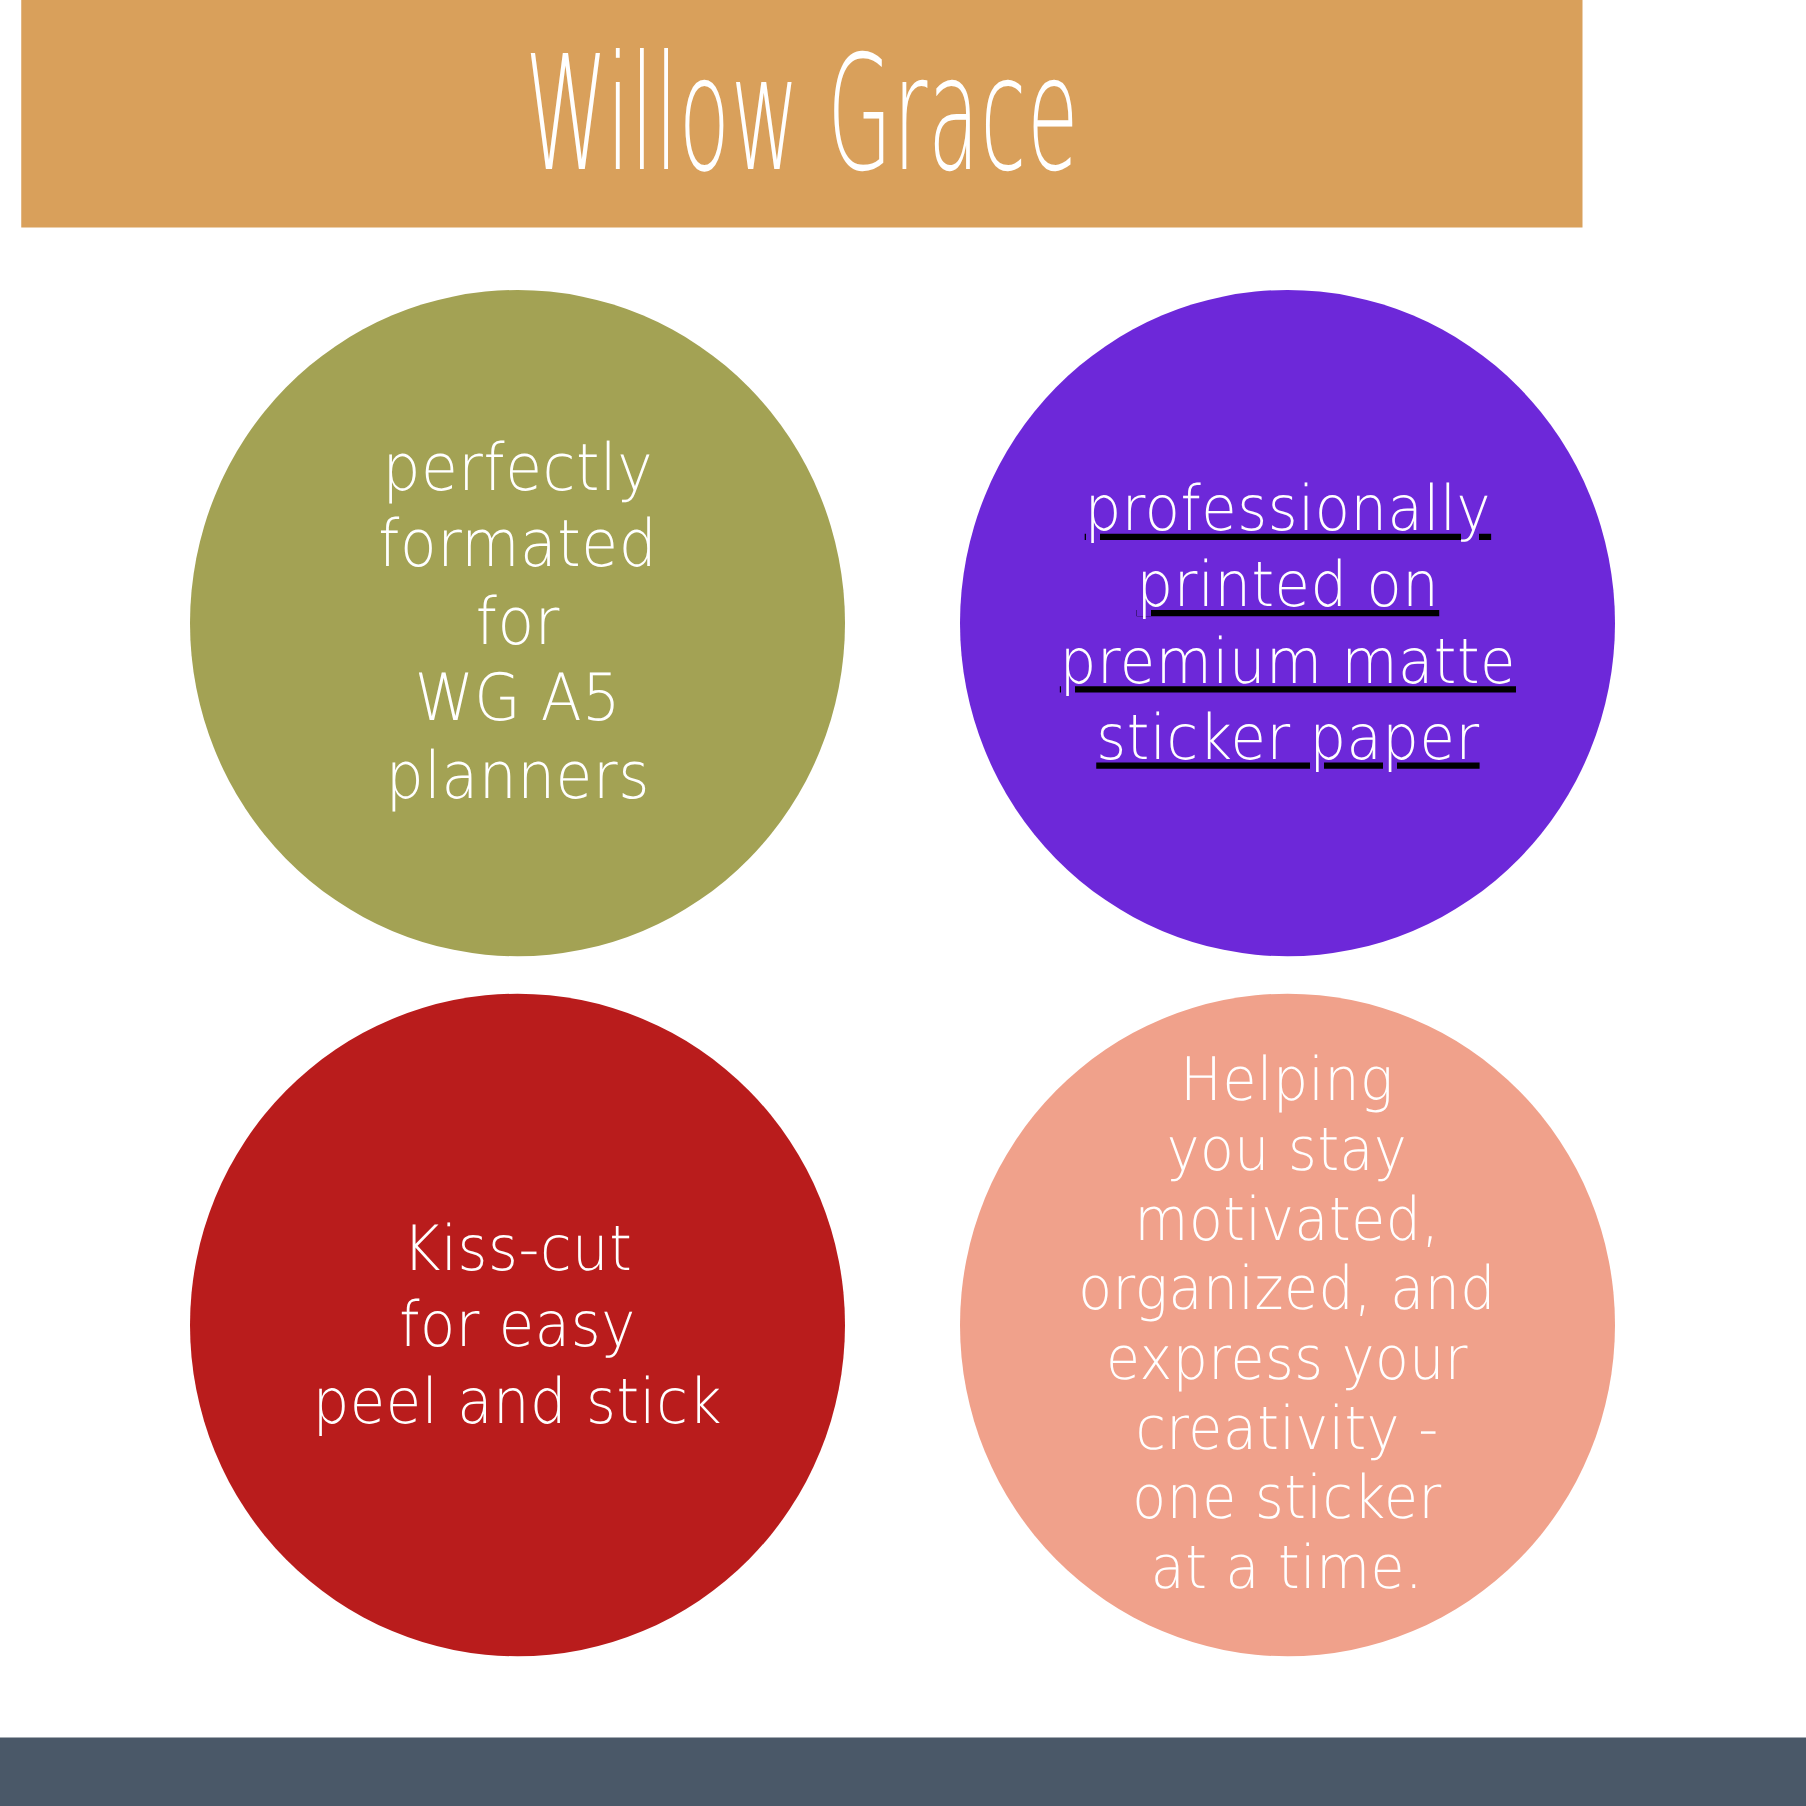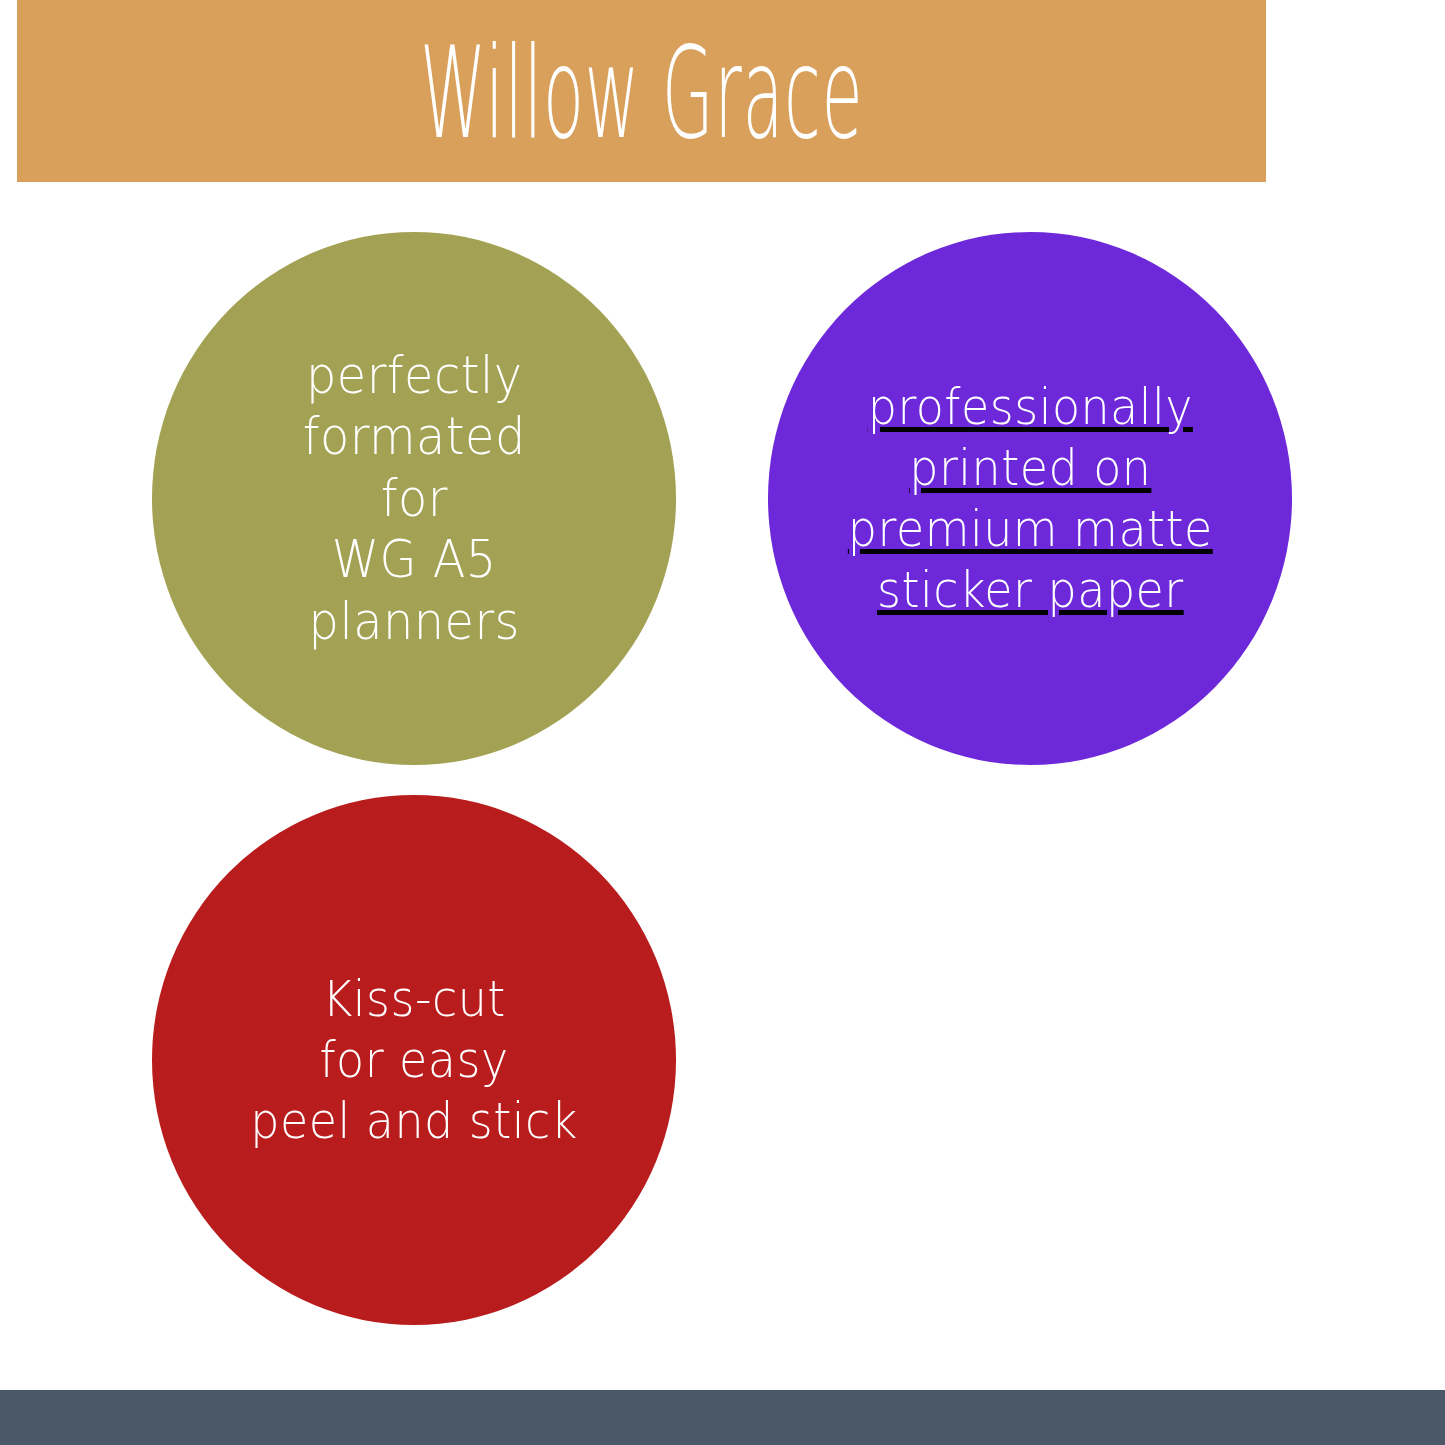--- a/index.html
+++ b/index.html
@@ -162,18 +162,28 @@
 premium matte
 sticker paper</div>
     </div>
 
     <div class="feature-circle" id="circle-kisscut">
       <div class="circle-text">Kiss-cut
 for easy
 peel and stick</div>
     </div>
 
+    <div class="feature-circle" id="circle-mission">
+      <div class="circle-text">Helping
+you stay
+motivated,
+organized, and
+express your
+creativity -
+one sticker
+at a time.</div>
+    </div>
 
   </div>
 
   <div class="footer-bar"></div>
 
 </div>
 
 </body></html>

